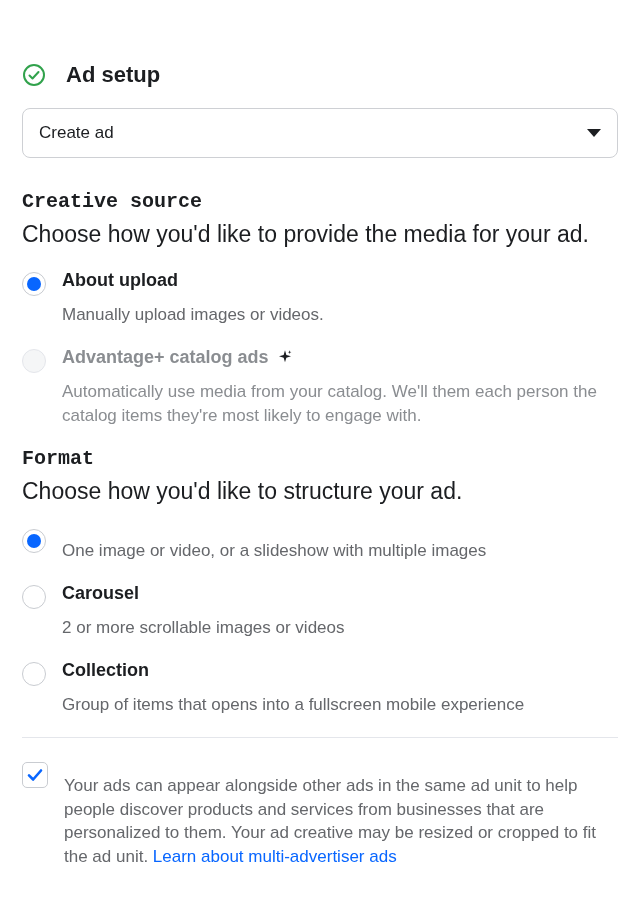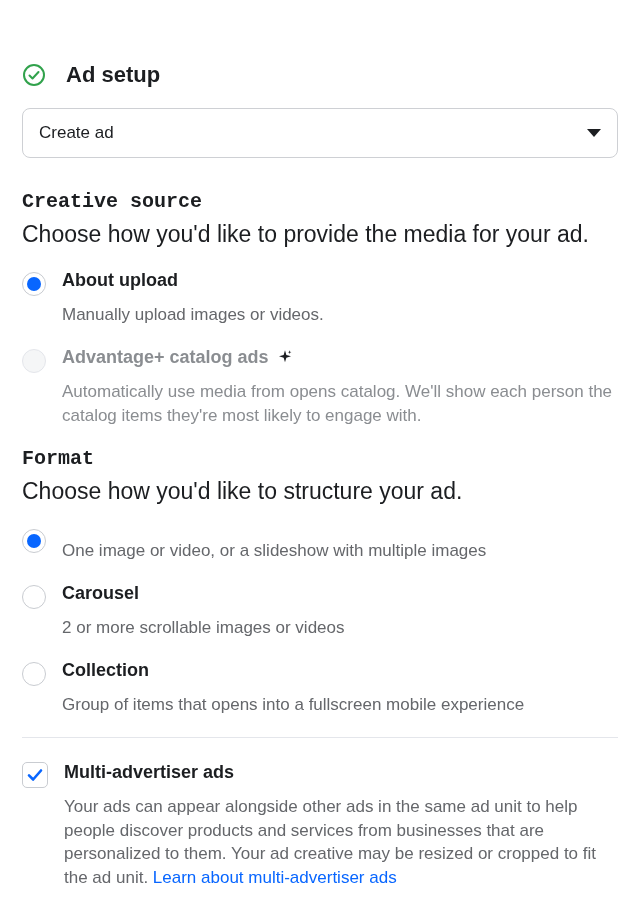--- a/index.html
+++ b/index.html
@@ -183,21 +183,21 @@
   <div class="opt-content">
     <div class="opt-title disabled">
       <span>Advantage+ catalog ads</span>
       <span class="sparkle-icon">
         <svg viewBox="0 0 24 24" fill="#1c1e21">
             <path d="M12 2 L14 9 L21 11 L14 13 L12 20 L10 13 L3 11 L10 9 Z"></path>
             <path d="M19 2 L19.7 4 L21.7 4.7 L19.7 5.4 L19 7.4 L18.3 5.4 L16.3 4.7 L18.3 4 Z"></path>
           </svg>
       </span>
     </div>
-    <div class="opt-desc disabled">Automatically use media from opens catalog. We'll show each person the catalog items they're most likely to engage with.</div>
+    <div class="opt-desc disabled">Automatically use media from your catalog. We'll them each person the catalog items they're most likely to engage with.</div>
   </div>
 </div>
 
 <div class="format-section">
 <h2 class="section-title">Format</h2>
 <p class="section-sub">Choose how you'd like to structure your ad.</p>
 
 <div class="option-row">
   <div class="radio selected">
         <div class="radio-dot"></div>
@@ -226,16 +226,15 @@
 
 <hr class="divider">
 
 <div class="option-row">
   <div class="checkbox">
     <svg viewBox="0 0 24 24" fill="none" stroke="#0866ff" stroke-width="3.5" stroke-linecap="round" stroke-linejoin="round">
         <path d="M4 12.5 L9.5 18 L20 6"></path>
       </svg>
   </div>
   <div class="opt-content">
-    <div class="opt-title">Multi-advertiser ads</div>
     <div class="opt-desc"><span>Your ads can appear alongside other ads in the same ad unit to help people discover products and services from businesses that are personalized to them. Your ad creative may be resized or cropped to fit the ad unit. </span><a class="link">Learn about multi-advertiser ads</a></div>
   </div>
 </div>
 
 </body></html>

